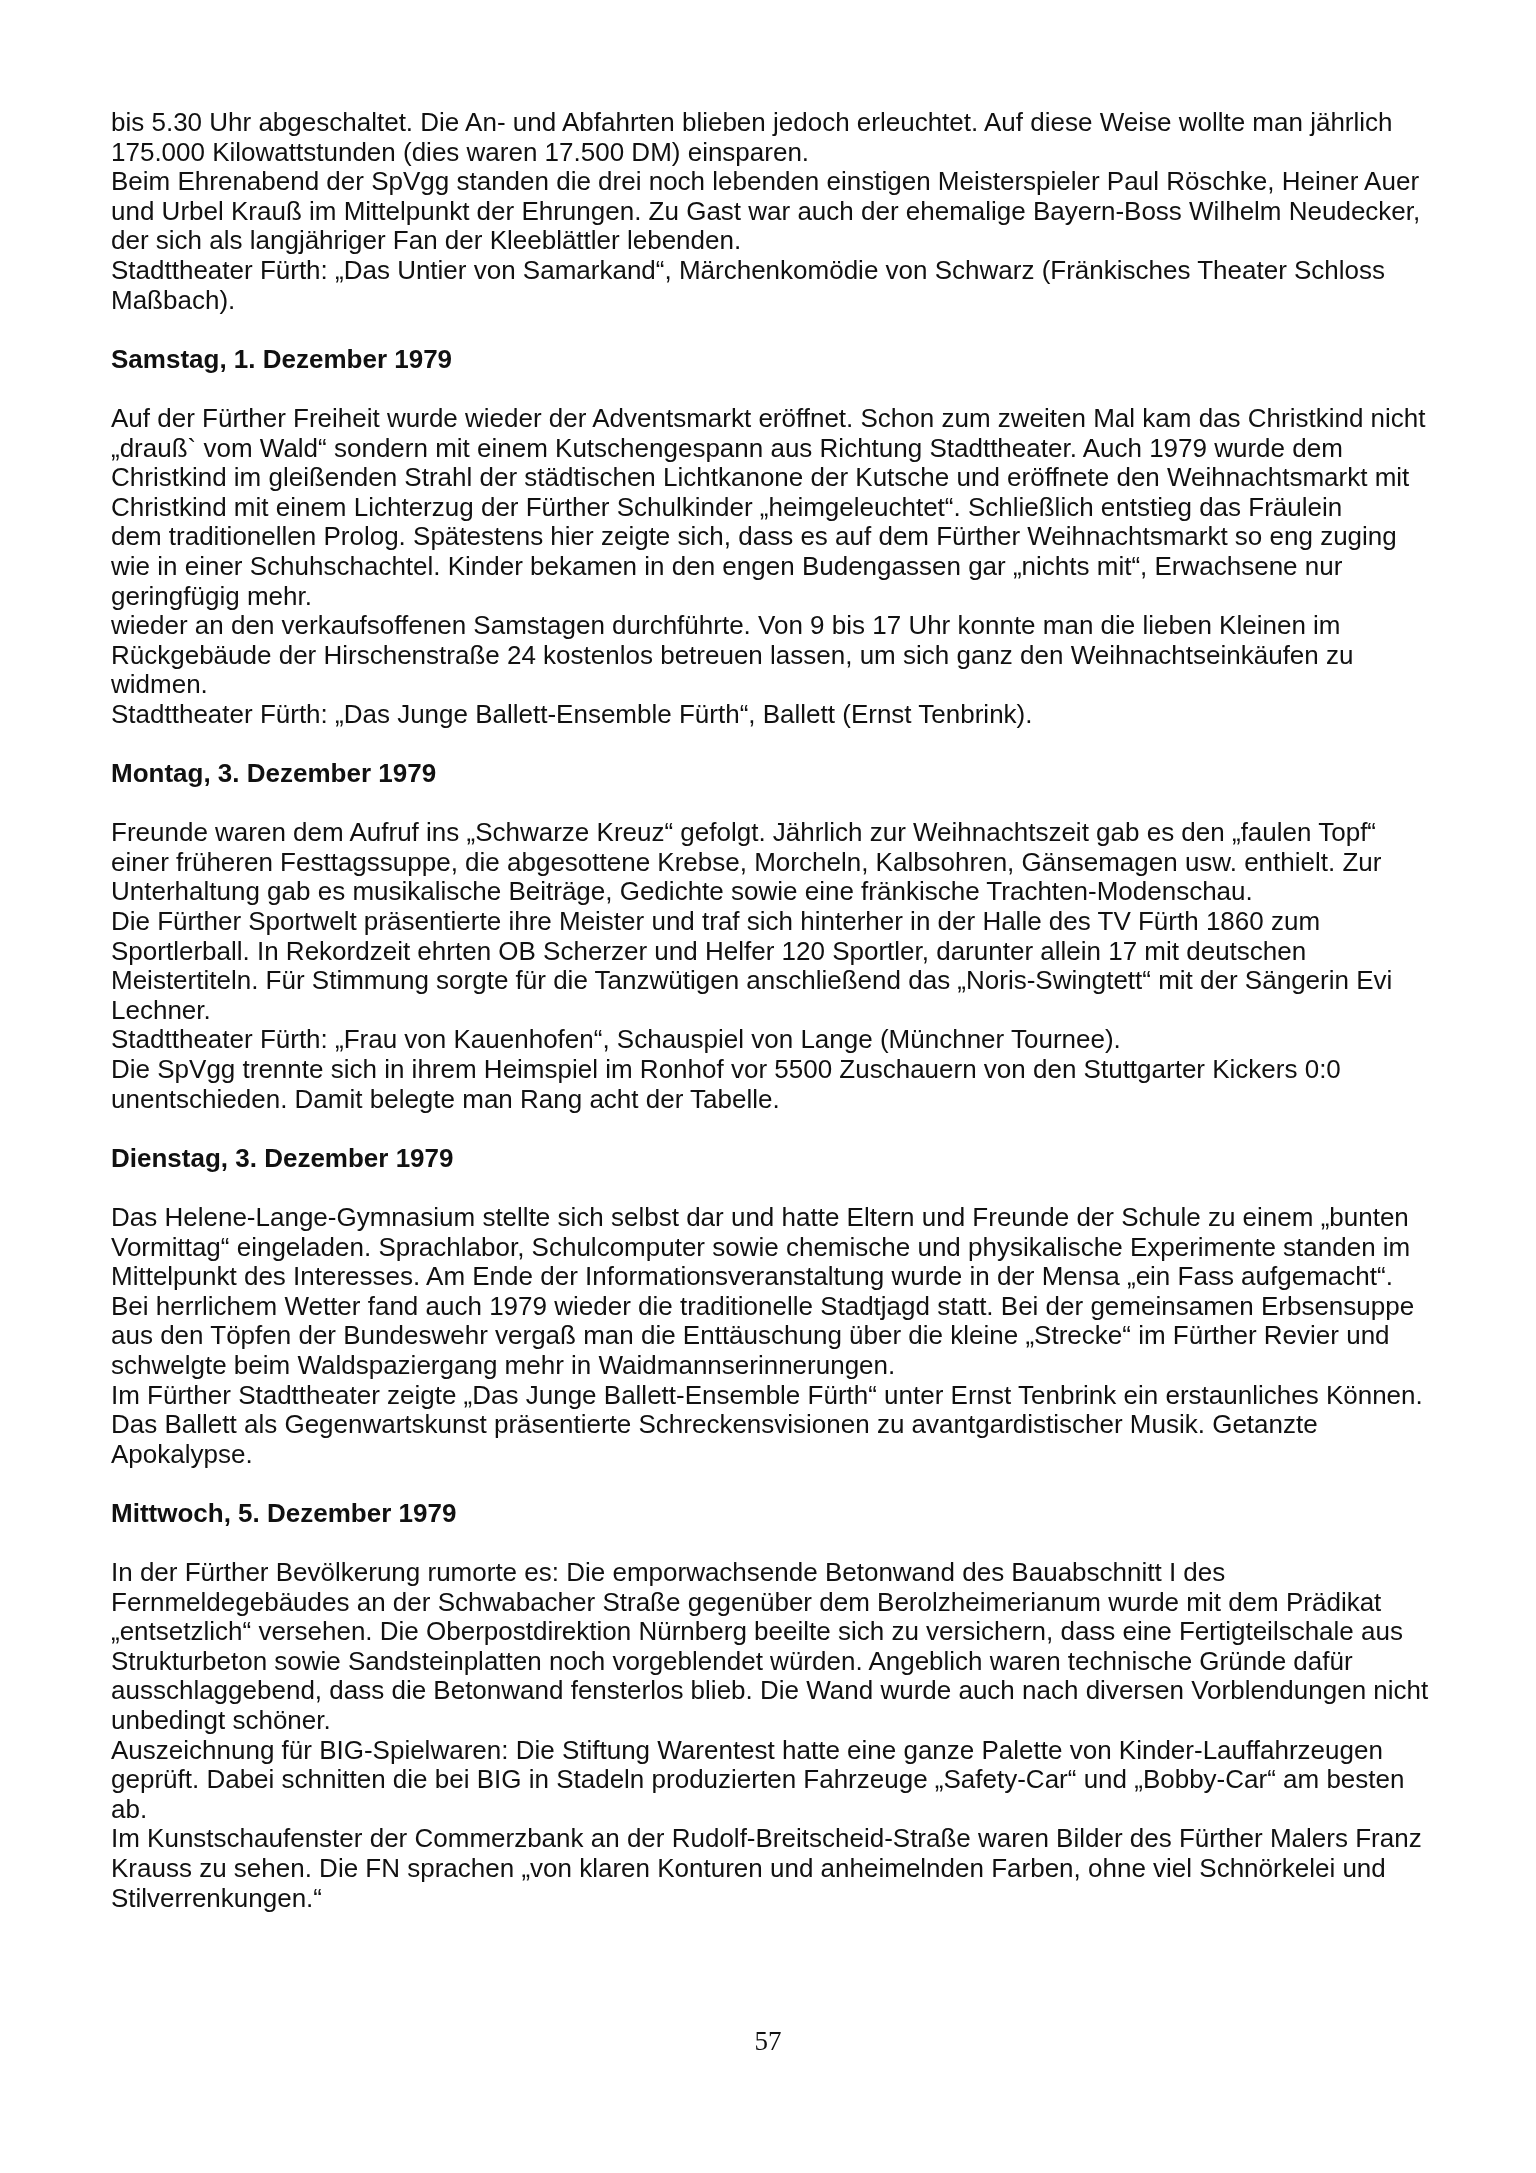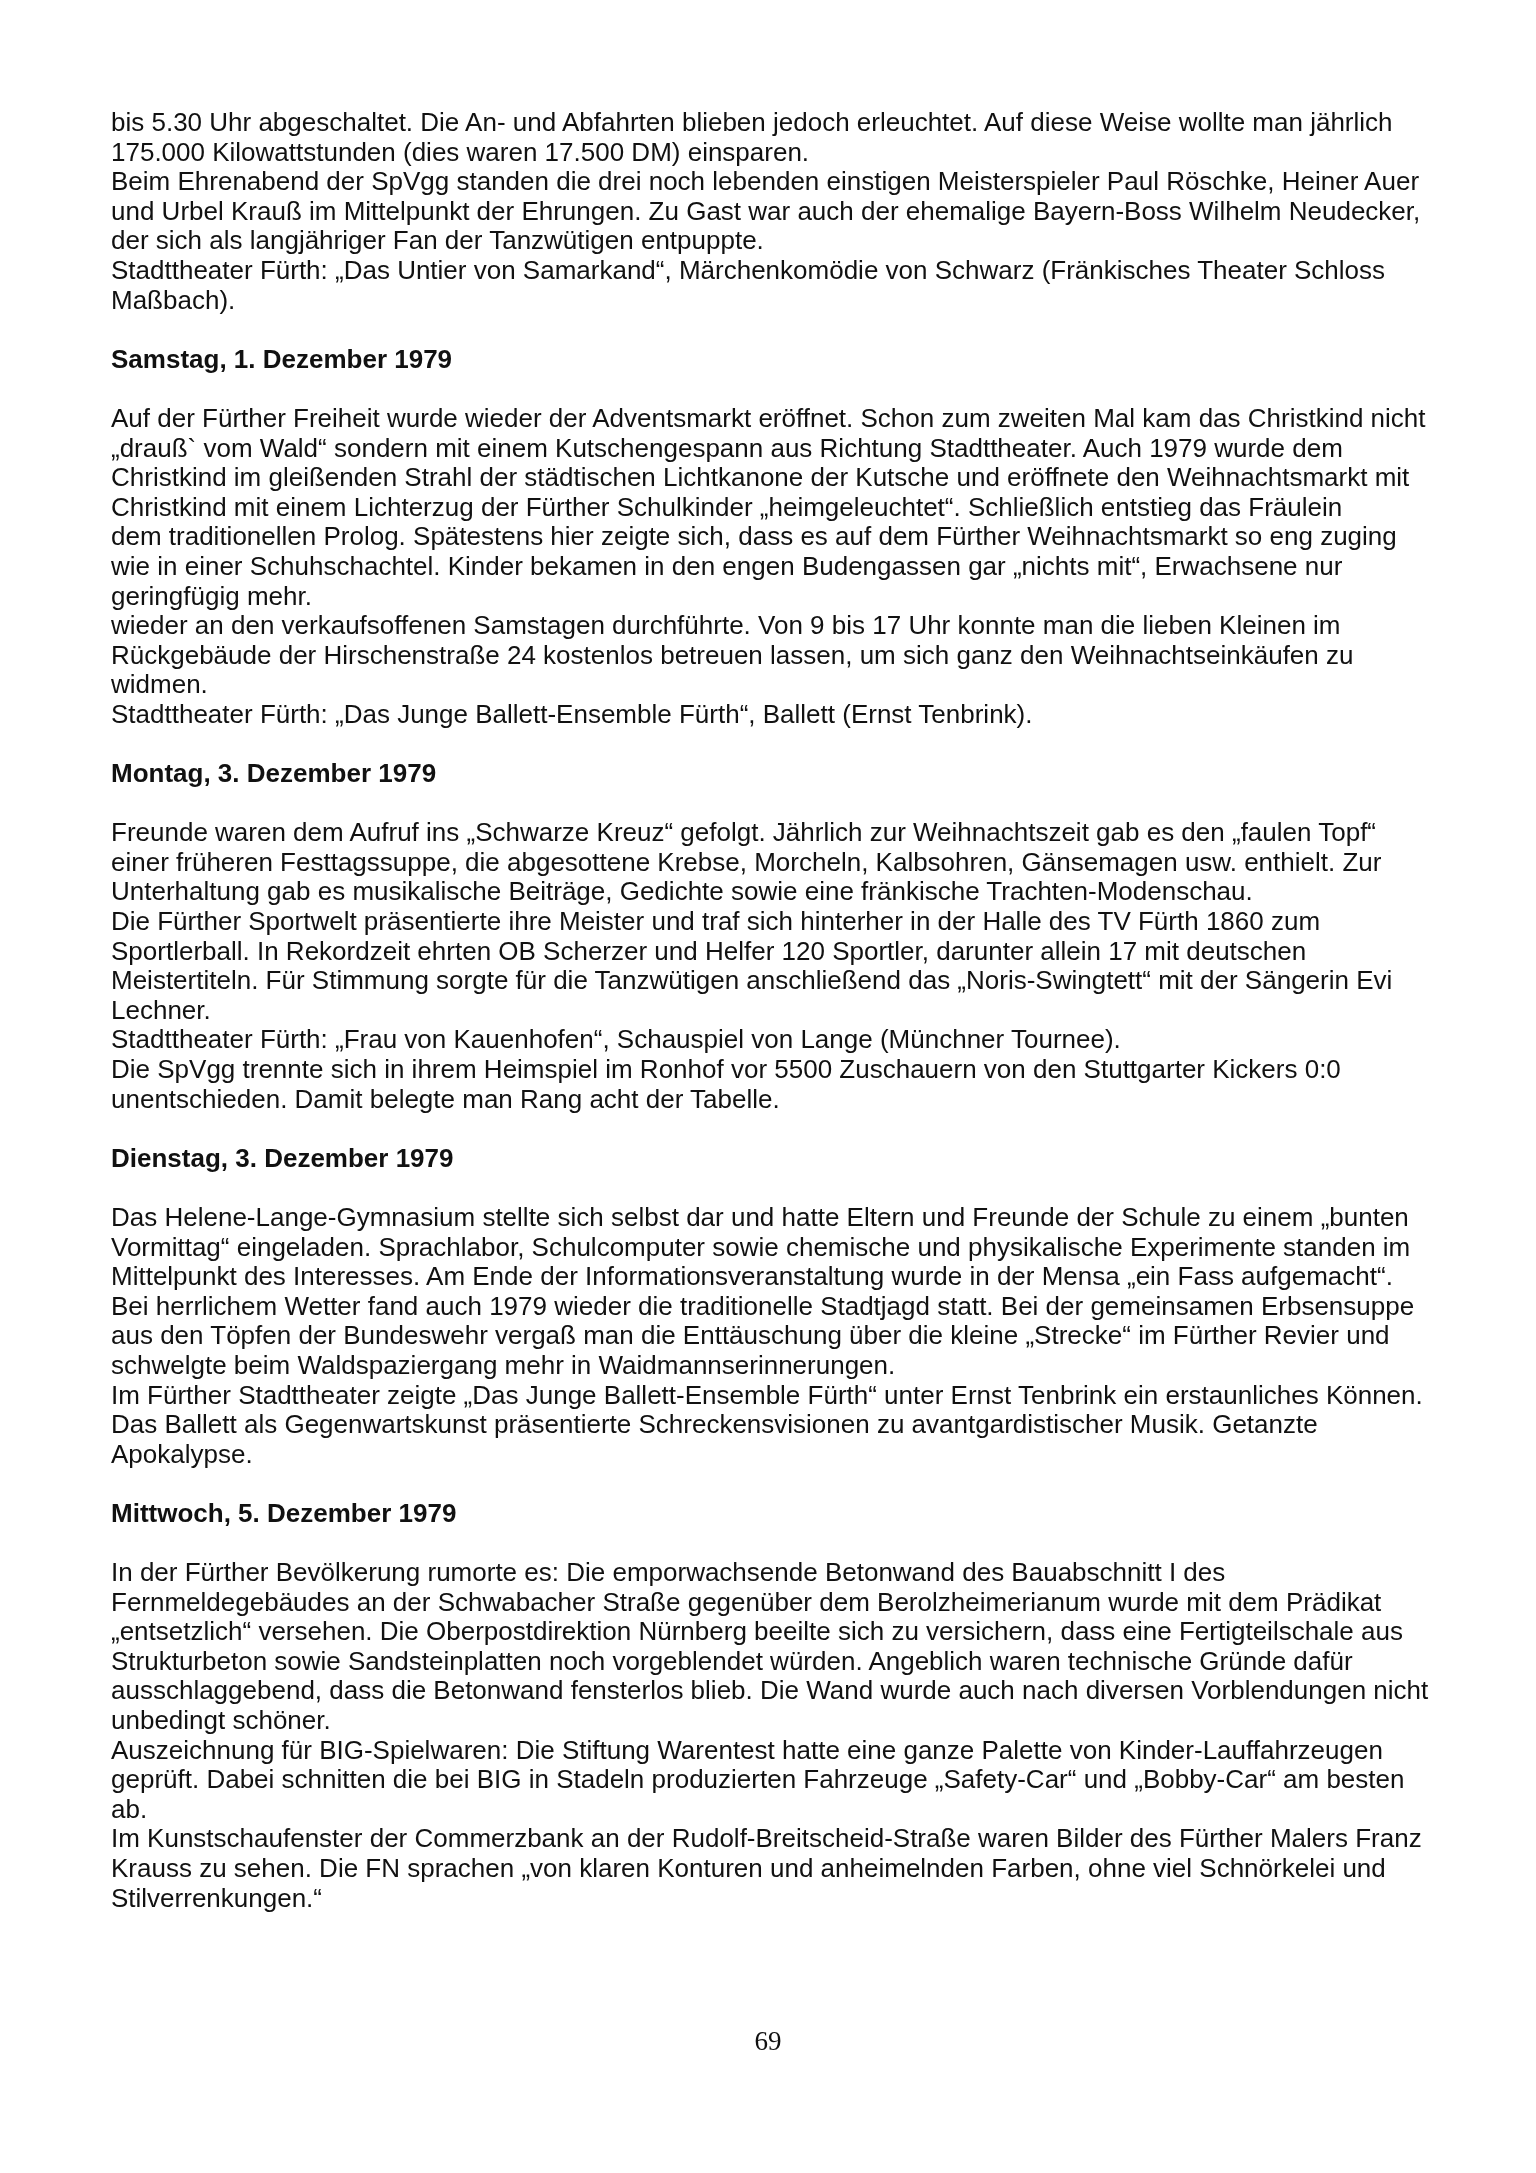--- a/index.html
+++ b/index.html
@@ -51,21 +51,21 @@
 
 <div class="page">
   <div id="intro">
       <div class="para">
         <span class="line">bis 5.30 Uhr abgeschaltet. Die An- und Abfahrten blieben jedoch erleuchtet. Auf diese Weise wollte man jährlich</span>
         <span class="line">175.000 Kilowattstunden (dies waren 17.500 DM) einsparen.</span>
       </div>
       <div class="para">
         <span class="line">Beim Ehrenabend der SpVgg standen die drei noch lebenden einstigen Meisterspieler Paul Röschke, Heiner Auer</span>
         <span class="line">und Urbel Krauß im Mittelpunkt der Ehrungen. Zu Gast war auch der ehemalige Bayern-Boss Wilhelm Neudecker,</span>
-        <span class="line">der sich als langjähriger Fan der Tanzwütigen entpuppte.</span>
+        <span class="line">der sich als langjähriger Fan der Kleeblättler lebenden.</span>
       </div>
       <div class="para">
         <span class="line">Stadttheater Fürth: „Das Untier von Samarkand“, Märchenkomödie von Schwarz (Fränkisches Theater Schloss</span>
         <span class="line">Maßbach).</span>
       </div>
     </div>
   <div id="sections">
       <div>
         <div class="heading">Samstag, 1. Dezember 1979</div>
         <div class="para">
@@ -142,13 +142,13 @@
         </div>
         <div class="para">
           <span class="line">Im Kunstschaufenster der Commerzbank an der Rudolf-Breitscheid-Straße waren Bilder des Fürther Malers Franz</span>
           <span class="line">Krauss zu sehen. Die FN sprachen „von klaren Konturen und anheimelnden Farben, ohne viel Schnörkelei und</span>
           <span class="line">Stilverrenkungen.“</span>
         </div>
       </div>
     </div>
 </div>
 
-<div class="page-number">69</div>
+<div class="page-number">57</div>
 
 </body></html>

